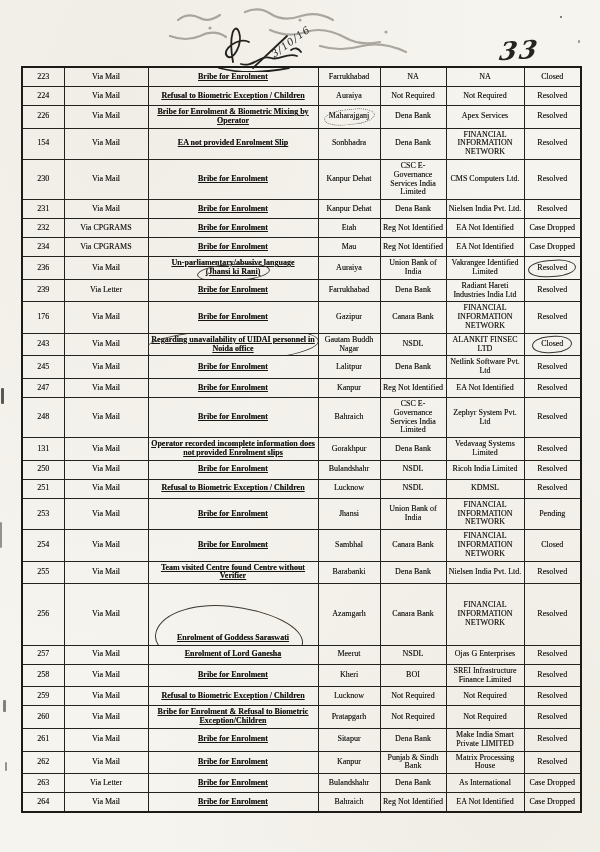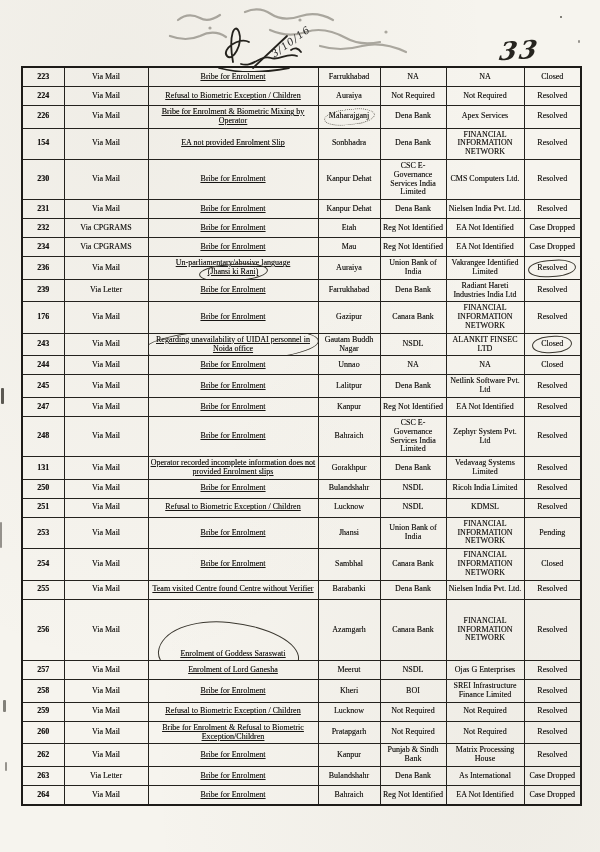--- a/index.html
+++ b/index.html
@@ -44,22 +44,22 @@
     border:2px solid #1d1b18;
   }
   table.reg td{
     border:1.4px solid #24221e;
     text-align:center;vertical-align:middle;
     font-size:8px;line-height:1.1;
     padding:2px 1px;height:14px;
     overflow:hidden;
     text-shadow:0 0 .5px rgba(20,18,15,.55);
   }
-  td.col-desc span{text-decoration:underline;}
-  td.col-no{font-weight:bold;}
+  td.col-desc span{text-decoration:underline;font-weight:bold;}
+  td.col-no{font-weight:normal;}
   
   .hand-circle{position:relative;display:inline-block;}
   .hand-circle::after{
     content:"";position:absolute;left:-9px;right:-9px;top:-4px;bottom:-4px;
     border:1.4px solid #3a372f;border-radius:50%/60%;
     transform:rotate(-4deg);pointer-events:none;
   }
   .hand-circle-big{position:relative;display:inline-block;}
   .hand-circle-big::after{
     content:"";position:absolute;left:-6px;right:-2px;top:-7px;bottom:-8px;
@@ -228,29 +228,20 @@
         <tr>
           <td class="col-no"><span>243</span></td>
           <td class="col-mode"><span>Via Mail</span></td>
           <td class="col-desc"><span class="hand-circle-big">Regarding unavailability of UIDAI personnel in Noida office</span></td>
           <td class="col-district"><span>Gautam Buddh Nagar</span></td>
           <td class="col-registrar"><span>NSDL</span></td>
           <td class="col-agency"><span>ALANKIT FINSEC LTD</span></td>
           <td class="col-status"><span class="hand-circle">Closed</span></td>
         </tr>
         <tr>
-          <td class="col-no"><span>244</span></td>
-          <td class="col-mode"><span>Via Mail</span></td>
-          <td class="col-desc"><span>Bribe for Enrolment</span></td>
-          <td class="col-district"><span>Unnao</span></td>
-          <td class="col-registrar"><span>NA</span></td>
-          <td class="col-agency"><span>NA</span></td>
-          <td class="col-status"><span>Closed</span></td>
-        </tr>
-        <tr>
           <td class="col-no"><span>245</span></td>
           <td class="col-mode"><span>Via Mail</span></td>
           <td class="col-desc"><span>Bribe for Enrolment</span></td>
           <td class="col-district"><span>Lalitpur</span></td>
           <td class="col-registrar"><span>Dena Bank</span></td>
           <td class="col-agency"><span>Netlink Software Pvt. Ltd</span></td>
           <td class="col-status"><span>Resolved</span></td>
         </tr>
         <tr>
           <td class="col-no"><span>247</span></td>
@@ -363,20 +354,29 @@
         <tr>
           <td class="col-no"><span>260</span></td>
           <td class="col-mode"><span>Via Mail</span></td>
           <td class="col-desc"><span>Bribe for Enrolment &amp; Refusal to Biometric Exception/Children</span></td>
           <td class="col-district"><span>Pratapgarh</span></td>
           <td class="col-registrar"><span>Not Required</span></td>
           <td class="col-agency"><span>Not Required</span></td>
           <td class="col-status"><span>Resolved</span></td>
         </tr>
         <tr>
+          <td class="col-no"><span>261</span></td>
+          <td class="col-mode"><span>Via Mail</span></td>
+          <td class="col-desc"><span>Bribe for Enrolment</span></td>
+          <td class="col-district"><span>Sitapur</span></td>
+          <td class="col-registrar"><span>Dena Bank</span></td>
+          <td class="col-agency"><span>Make India Smart Private LIMITED</span></td>
+          <td class="col-status"><span>Resolved</span></td>
+        </tr>
+        <tr>
           <td class="col-no"><span>262</span></td>
           <td class="col-mode"><span>Via Mail</span></td>
           <td class="col-desc"><span>Bribe for Enrolment</span></td>
           <td class="col-district"><span>Kanpur</span></td>
           <td class="col-registrar"><span>Punjab &amp; Sindh Bank</span></td>
           <td class="col-agency"><span>Matrix Processing House</span></td>
           <td class="col-status"><span>Resolved</span></td>
         </tr>
         <tr>
           <td class="col-no"><span>263</span></td>

